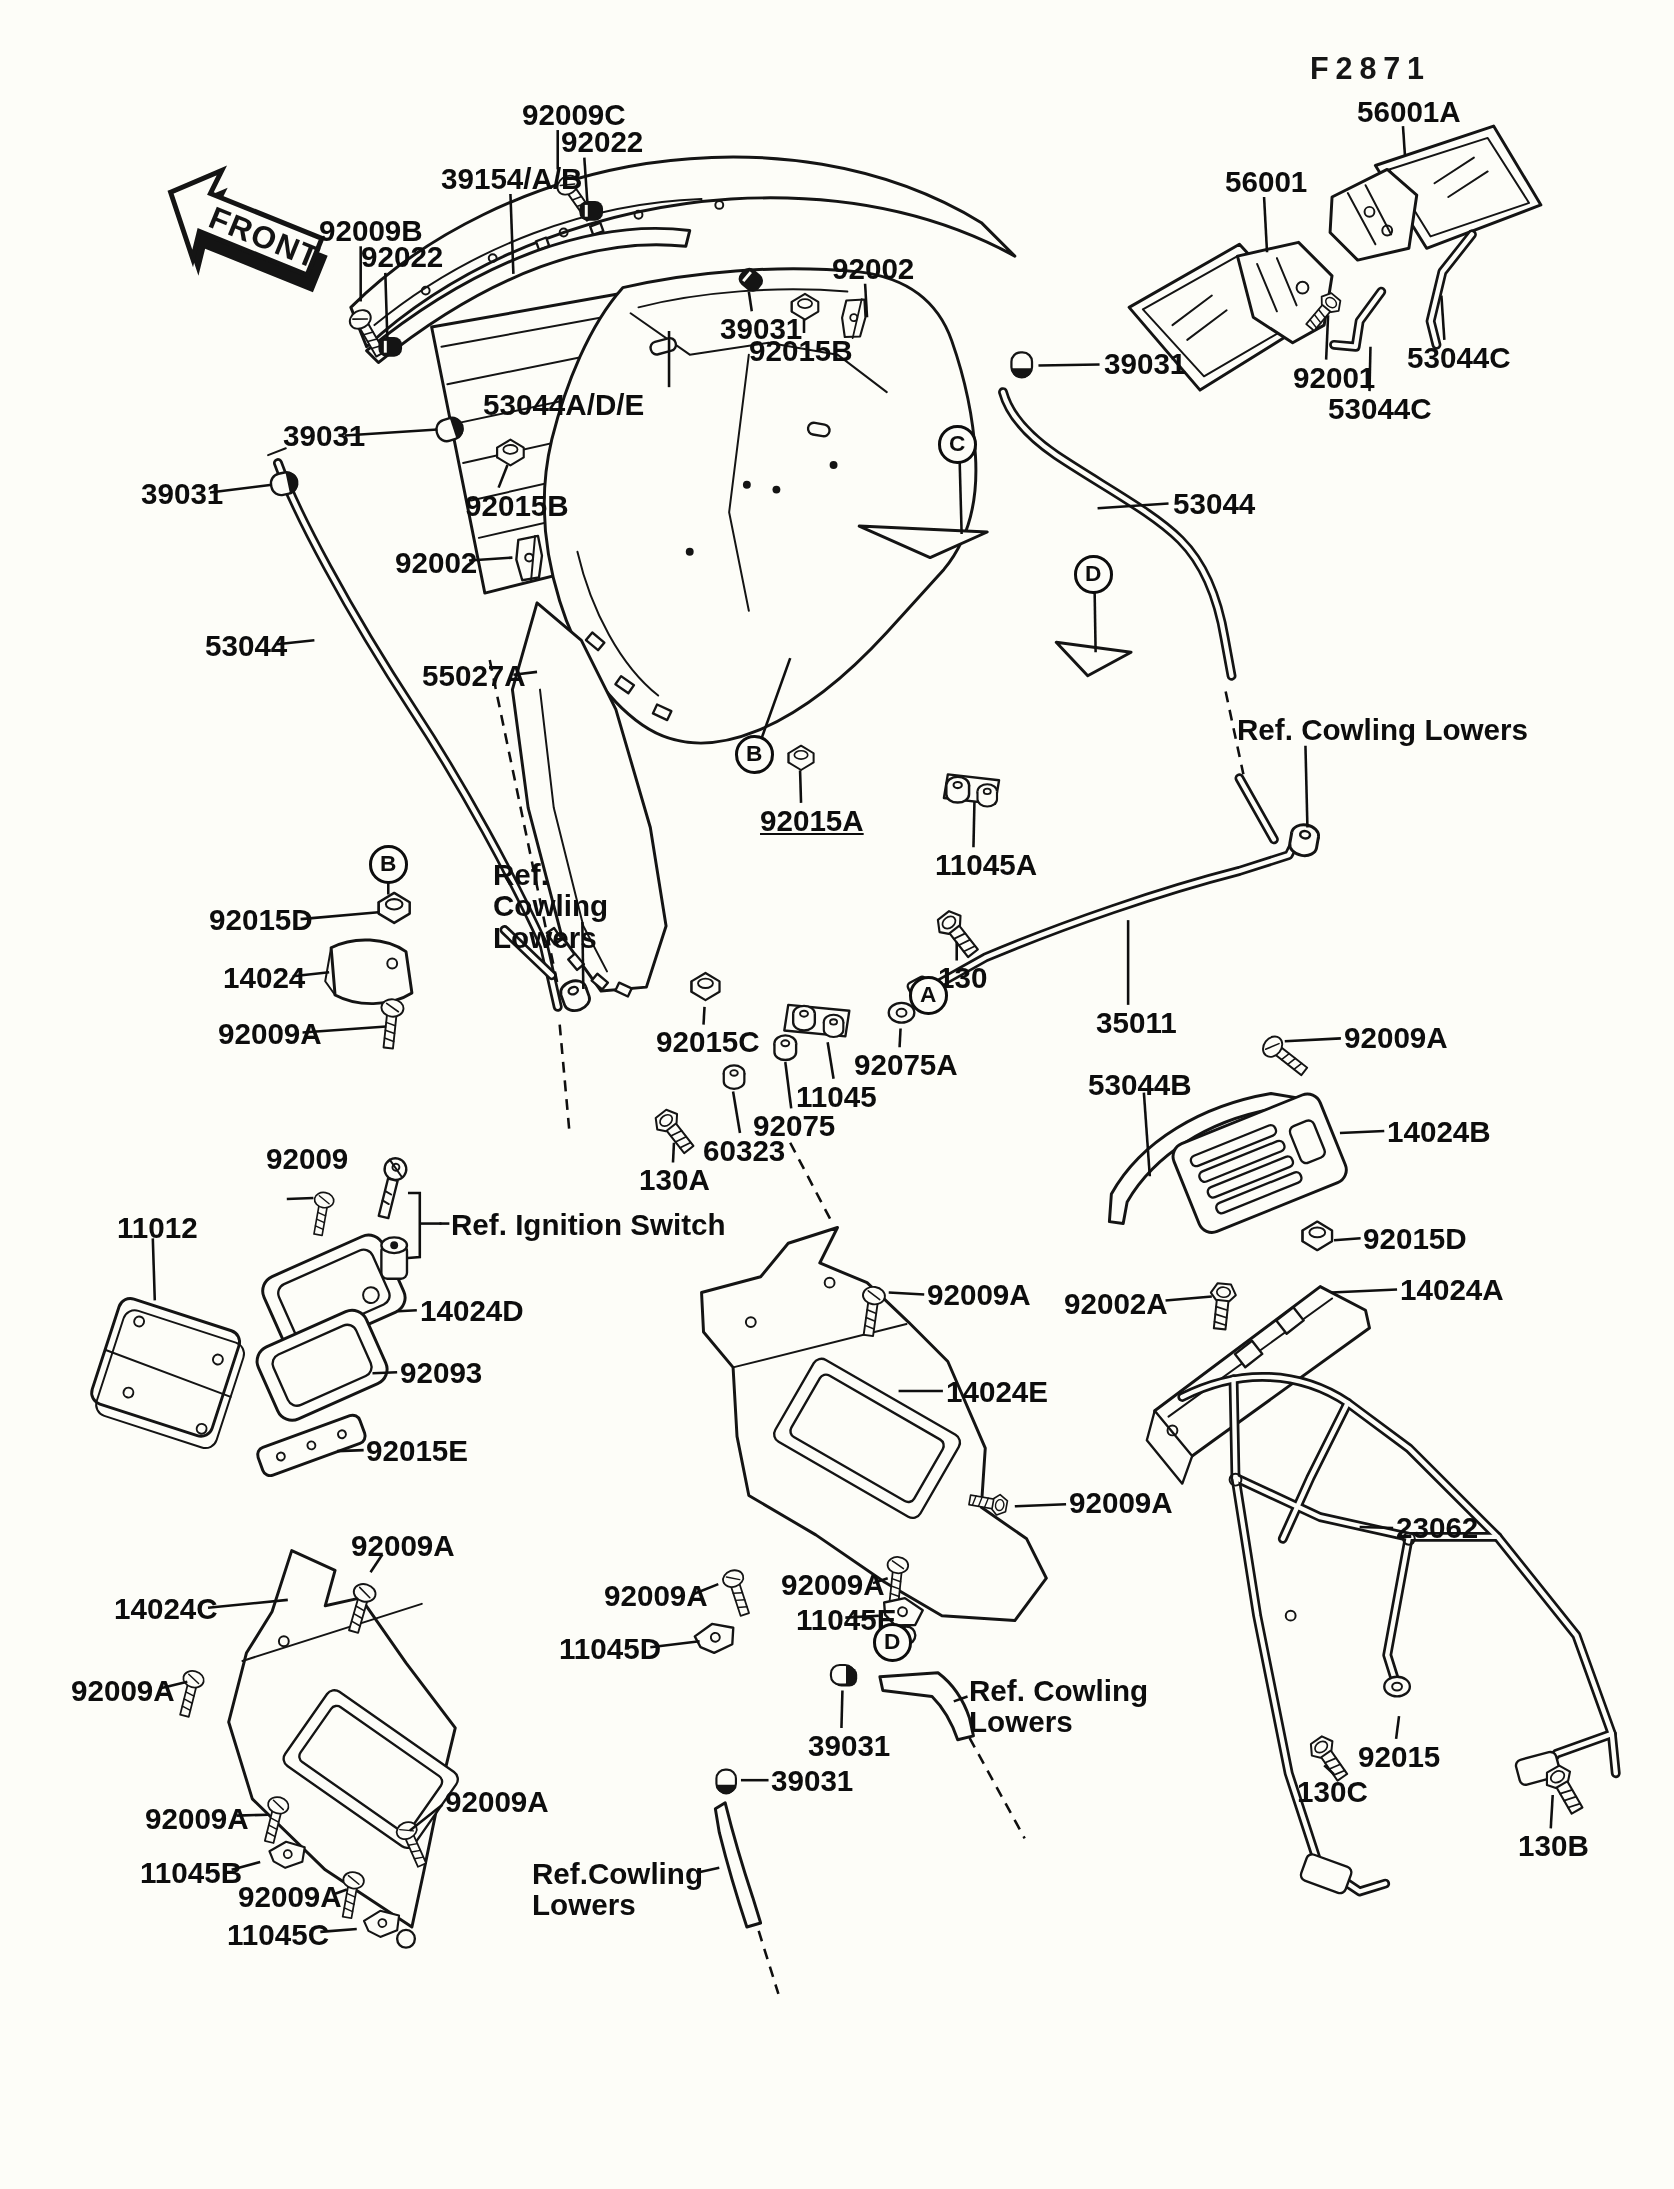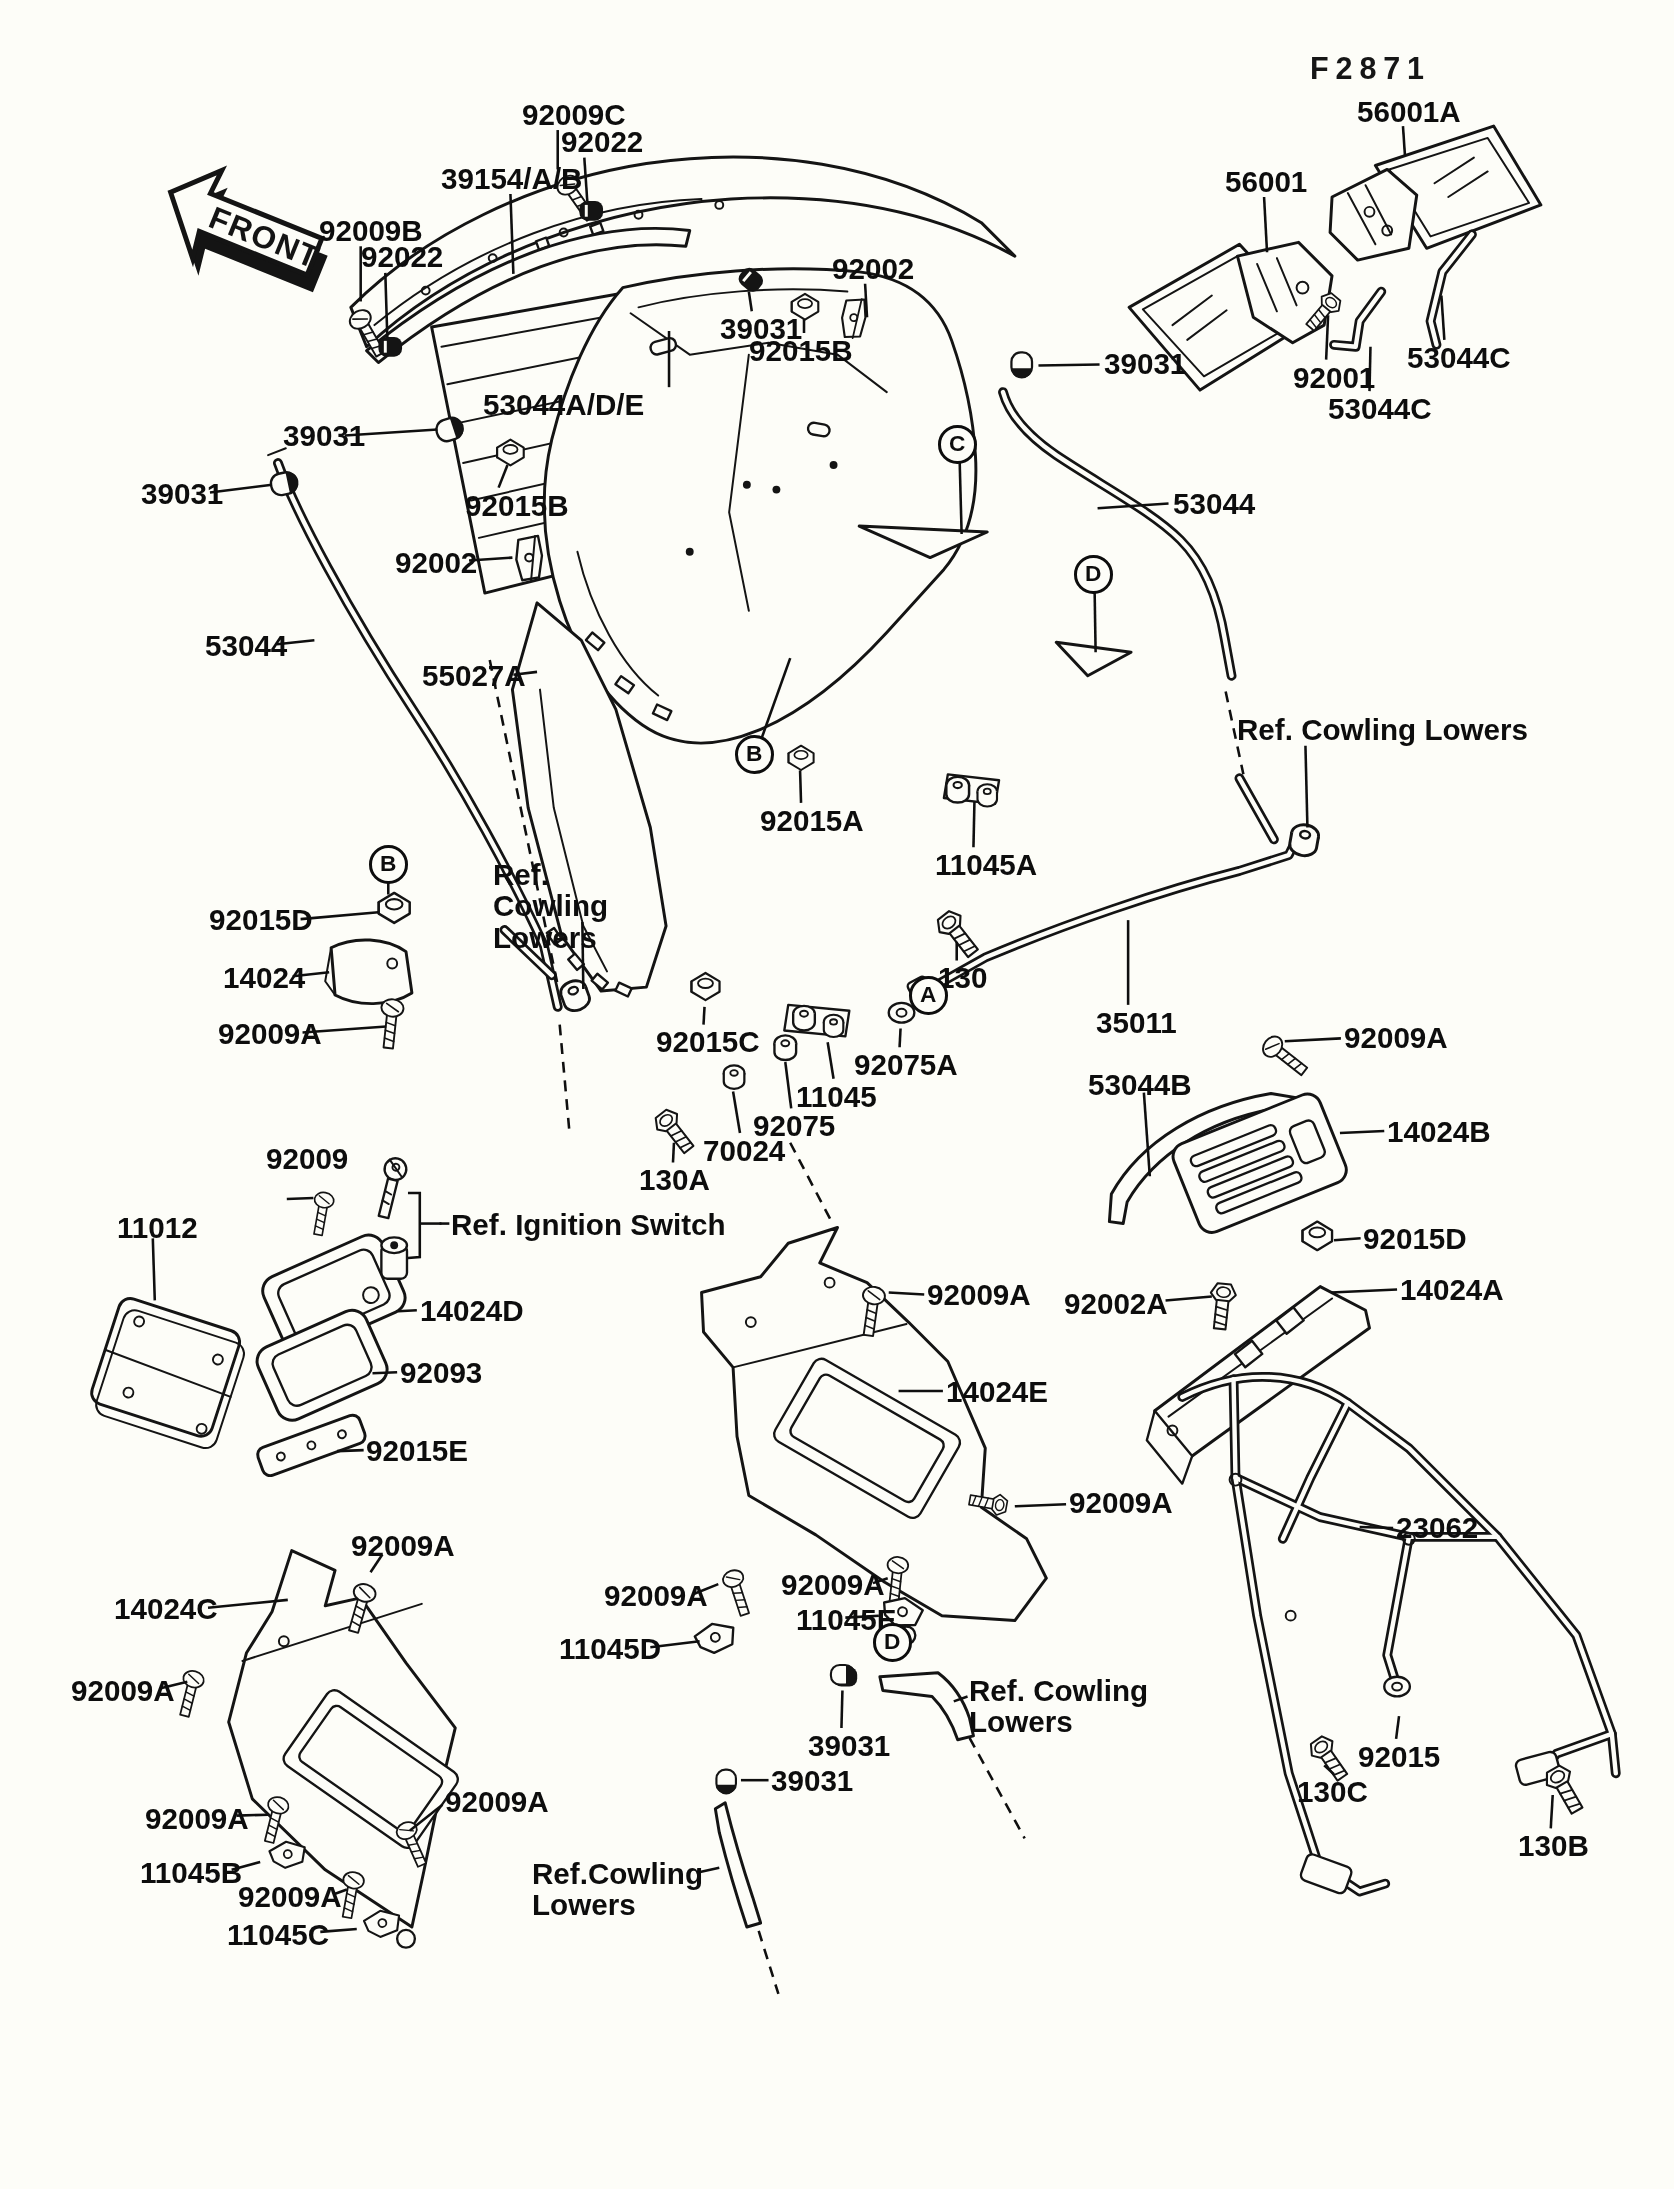--- a/index.html
+++ b/index.html
@@ -478,21 +478,21 @@
       <div class="part-label" style="left: 1293px; top: 362px;">92001</div>
       <div class="part-label" style="left: 1407px; top: 342px;">53044C</div>
       <div class="part-label" style="left: 1328px; top: 393px;">53044C</div>
       <div class="part-label" style="left: 483px; top: 389px;">53044A/D/E</div>
       <div class="part-label" style="left: 141px; top: 478px;">39031</div>
       <div class="part-label" style="left: 465px; top: 490px;">92015B</div>
       <div class="part-label" style="left: 395px; top: 547px;">92002</div>
       <div class="part-label" style="left: 205px; top: 630px;">53044</div>
       <div class="part-label" style="left: 422px; top: 660px;">55027A</div>
       <div class="part-label" style="left: 1173px; top: 488px;">53044</div>
-      <div class="part-label" style="left: 760px; top: 805px;">92015A</div>
+      <div class="part-label" style="left: 760px; top: 805px; text-decoration: underline;">92015A</div>
       <div class="part-label" style="left: 935px; top: 849px;">11045A</div>
       <div class="part-label" style="left: 1237px; top: 714px;">Ref. Cowling Lowers</div>
       <div class="part-label" style="left: 1096px; top: 1007px;">35011</div>
       <div class="part-label" style="left: 1088px; top: 1069px;">53044B</div>
       <div class="part-label" style="left: 1344px; top: 1022px;">92009A</div>
       <div class="part-label" style="left: 1387px; top: 1116px;">14024B</div>
       <div class="part-label" style="left: 1363px; top: 1223px;">92015D</div>
       <div class="part-label" style="left: 1400px; top: 1274px;">14024A</div>
       <div class="part-label" style="left: 1064px; top: 1288px;">92002A</div>
       <div class="part-label" style="left: 927px; top: 1279px;">92009A</div>
@@ -521,21 +521,21 @@
       <div class="part-label" style="left: 366px; top: 1435px;">92015E</div>
       <div class="part-label" style="left: 351px; top: 1530px;">92009A</div>
       <div class="part-label" style="left: 209px; top: 904px;">92015D</div>
       <div class="part-label" style="left: 223px; top: 962px;">14024</div>
       <div class="part-label" style="left: 218px; top: 1018px;">92009A</div>
       <div class="part-label center" style="left: 493px; top: 859px; width: 158px;">Ref. Cowling
 Lowers</div>
       <div class="part-label" style="left: 656px; top: 1026px;">92015C</div>
       <div class="part-label" style="left: 796px; top: 1081px;">11045</div>
       <div class="part-label" style="left: 753px; top: 1110px;">92075</div>
-      <div class="part-label" style="left: 703px; top: 1135px;">70024</div>
+      <div class="part-label" style="left: 703px; top: 1135px;">60323</div>
       <div class="part-label" style="left: 639px; top: 1164px;">130A</div>
       <div class="part-label" style="left: 938px; top: 962px;">130</div>
       <div class="part-label" style="left: 854px; top: 1049px;">92075A</div>
       <div class="part-label" style="left: 71px; top: 1675px;">92009A</div>
       <div class="part-label" style="left: 145px; top: 1803px;">92009A</div>
       <div class="part-label" style="left: 140px; top: 1857px;">11045B</div>
       <div class="part-label" style="left: 238px; top: 1881px;">92009A</div>
       <div class="part-label" style="left: 227px; top: 1919px;">11045C</div>
       <div class="part-label" style="left: 445px; top: 1786px;">92009A</div>
       <div class="circ" style="left: 909px; top: 976px;">A</div>

